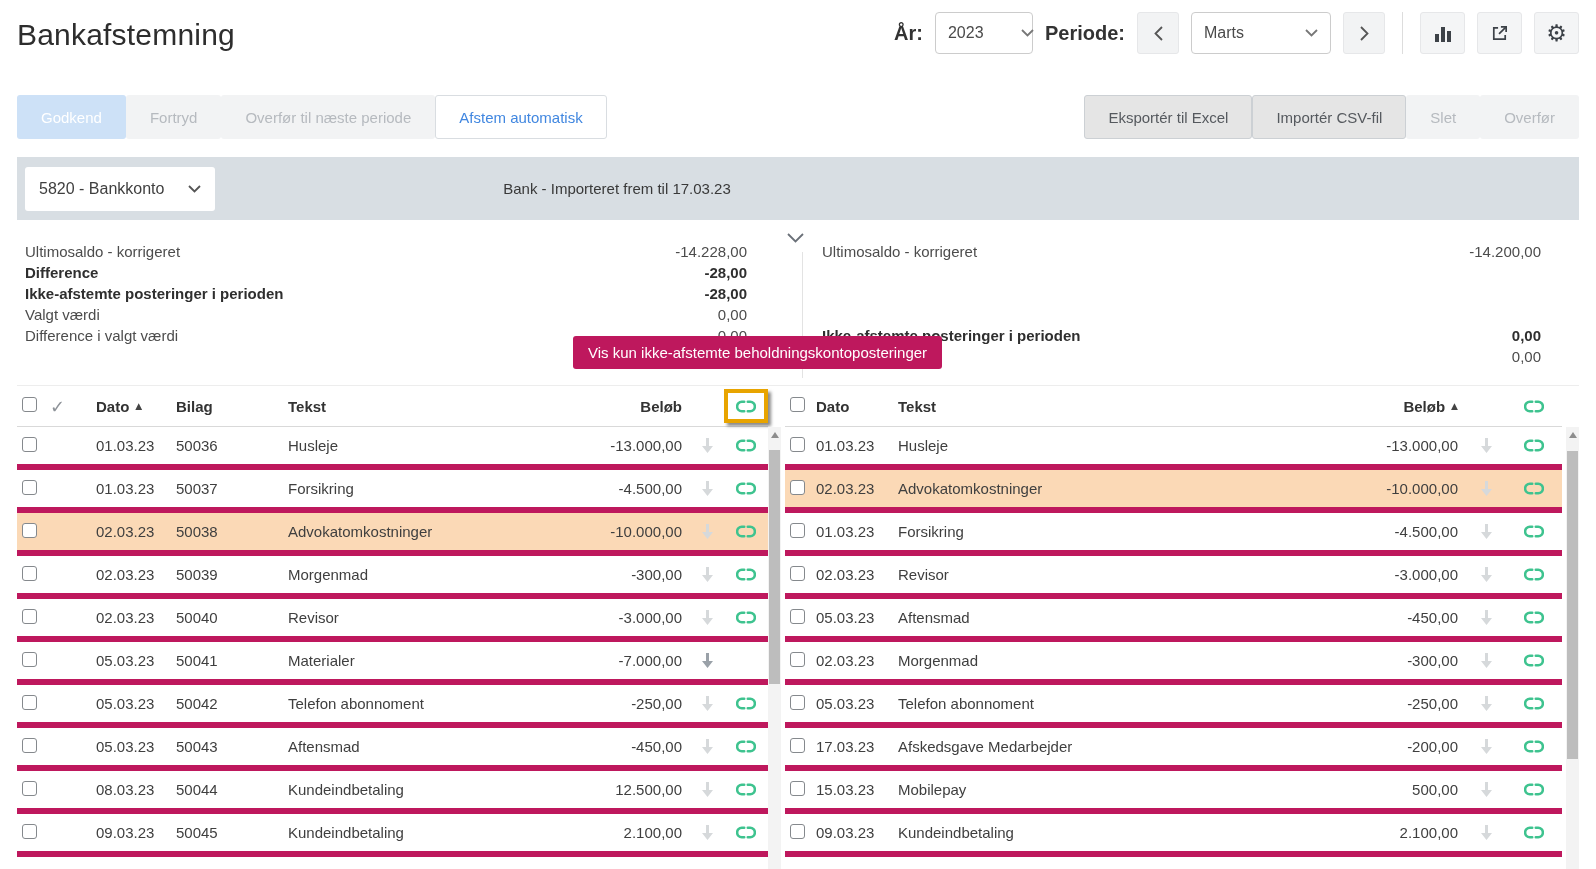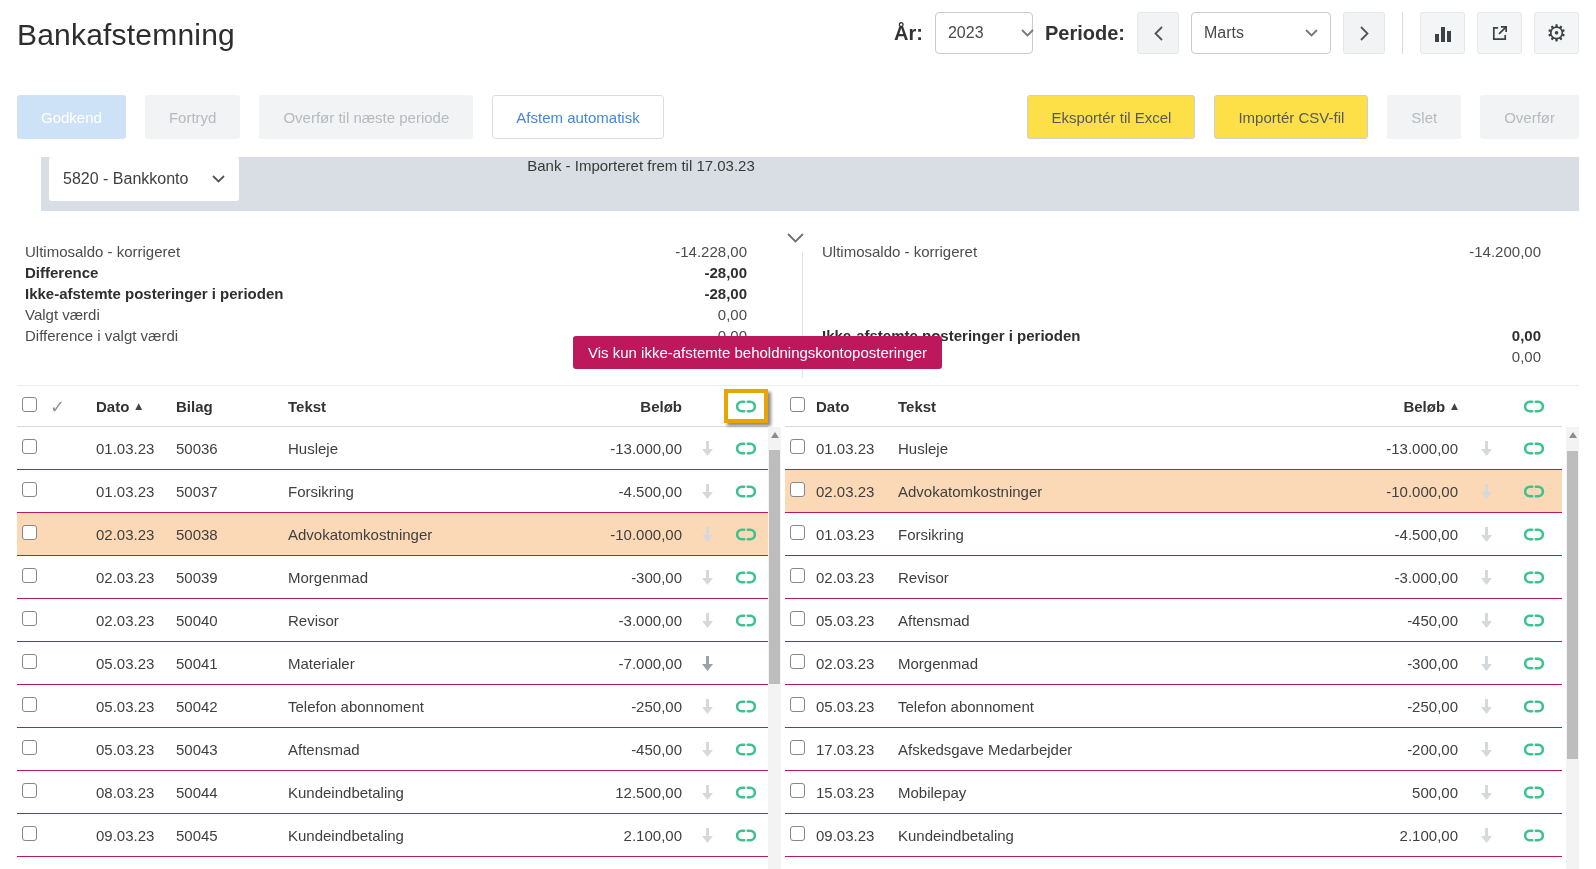--- a/index.html
+++ b/index.html
@@ -27,35 +27,35 @@
   }
   .vdiv { width:1px; height:42px; background:#ddd; margin:0 5px; }
   .icon-btn {
     width:45px; height:42px; background:#f4f5f6; border:1px solid #e6e7e9; border-radius:3px;
     display:flex; align-items:center; justify-content:center; color:#3d4248; cursor:pointer;
   }
   .gear-glyph { font-family:"DejaVu Sans",sans-serif; font-size:23px; line-height:1; color:#3d4248; }
 
   
   .toolbar { position:absolute; top:95px; left:17px; right:17px; display:flex; justify-content:space-between; }
-  .tb-group { display:flex; gap:19px; }
+  .tb-group { display:flex; }
   .btn {
     height:44px; padding:0 23px; font-size:15px; border-radius:3px; border:1px solid transparent;
     display:flex; align-items:center; cursor:pointer; white-space:nowrap;
     font-family:"Liberation Sans","DejaVu Sans",sans-serif;
   }
   .btn.primary-muted { background:#cde1f7; color:#ffffff; }
   .btn.disabled      { background:#f2f3f4; color:#b6babf; }
   .btn.outline-blue  { background:#fff; border-color:#d9dde1; color:#4187e0; }
-  .btn.outline       { background:#fde047; border-color:#ccd0d4; color:#55595e; }
+  .btn.outline       { background:#e5e5e5; border-color:#ccd0d4; color:#55595e; }
 
   
   .account-bar {
-    position:absolute; top:157px; left:17px; right:17px; height:54px;
-    background:#d8dee3; display:flex; margin-left:24px;
+    position:absolute; top:157px; left:17px; right:17px; height:63px;
+    background:#d8dee3; display:flex; align-items:center;
   }
   .account-select {
     width:190px; height:44px; margin-left:8px; background:#fff; border-radius:3px;
     display:flex; align-items:center; justify-content:space-between; padding:0 14px;
     font-size:16px; color:#3f3f3f; cursor:pointer;
   }
   .bar-status { position:absolute; left:600px; transform:translateX(-50%); font-size:15px; color:#393939; }
 
   
   .summary { position:absolute; top:236px; left:17px; right:17px; height:154px; }
@@ -76,21 +76,21 @@
 
   
   .tables { position:absolute; top:385px; left:17px; right:17px; height:484px; border-top:1px solid #ededed; }
   .bank-table   { position:absolute; left:0;    top:0; width:751px; }
   .ledger-table { position:absolute; left:768px; top:0; width:777px; }
 
   .bank-grid   { display:grid; grid-template-columns:28px 46px 80px 112px 1fr 150px 34px 44px; align-items:center; padding-left:5px; }
   .ledger-grid { display:grid; grid-template-columns:26px 82px 1fr 150px 40px 56px; align-items:center; padding-left:5px; }
 
   .thead { height:41px; border-bottom:1px solid #d9d9d9; font-weight:700; font-size:15px; color:#333; }
-  .trow  { height:43px; border-bottom:1px solid #be185d; font-size:15px; color:#3f3f3f; background:#fff; cursor:pointer; }
+  .trow  { height:43px; border-bottom:6px solid #be185d; font-size:15px; color:#3f3f3f; background:#fff; cursor:pointer; }
   .trow.hl { background:#fbd9b6; }
 
   .cell.belob, .hcell.belob { text-align:right; padding-right:8px; }
   .hcell.belob { display:flex; align-items:center; justify-content:flex-end; gap:6px; }
   .hcell.dato  { display:flex; align-items:center; gap:6px; }
   .sort-arrow { font-size:9px; color:#444; font-family:"DejaVu Sans",sans-serif; }
 
   .cbx {
     width:15px; height:15px; border:1.5px solid #85898d; border-radius:3px; background:#fff;
     display:inline-block; cursor:pointer;

